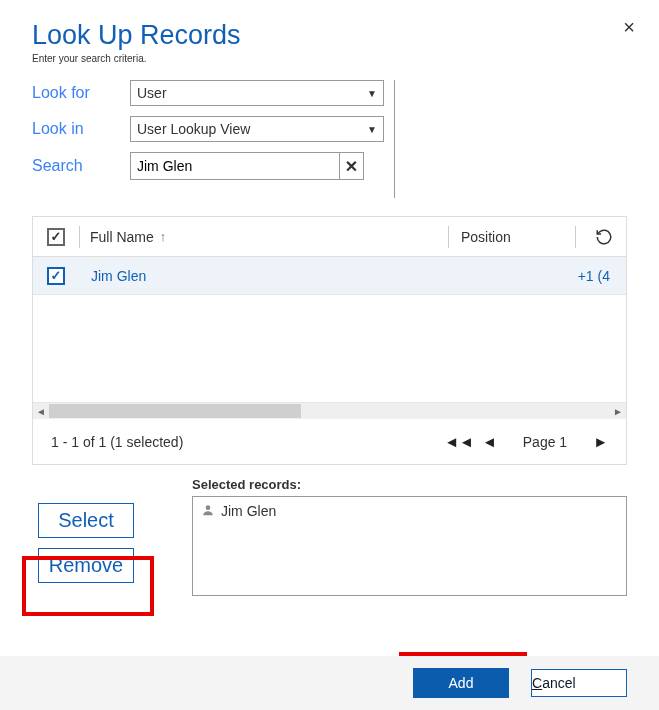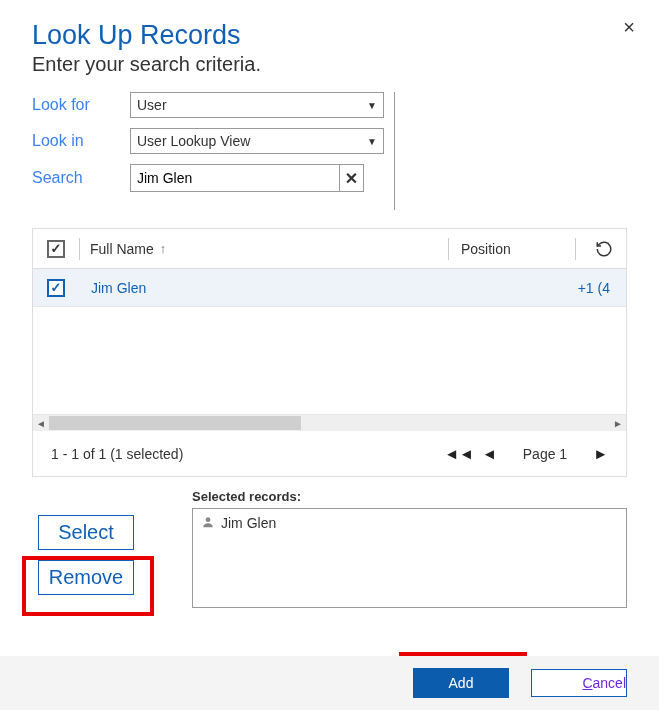--- a/index.html
+++ b/index.html
@@ -1,19 +1,19 @@
 <!DOCTYPE html>
 <html><head>
 <meta charset="utf-8">
 <style>
 * { box-sizing: border-box; margin: 0; padding: 0; }
 body { font-family: "Segoe UI", Arial, sans-serif; font-size: 14px; color: #333; width: 659px; height: 710px; background: #fff; position: relative; }
 .dialog { padding: 20px 32px 0 32px; }
 .title { font-size: 27px; color: #1160b7; font-weight: 400; margin-bottom: 2px; }
-.subtitle { font-size: 20px; color: #333; margin-bottom: 16px; }
+.subtitle { font-size: 10px; color: #333; margin-bottom: 16px; }
 .close { position: absolute; top: 16px; right: 24px; font-size: 20px; cursor: pointer; color: #333; }
 .fields { border-right: 1px solid #999; padding-right: 10px; display: inline-block; padding-bottom: 8px; margin-bottom: 18px; }
 .field-row { display: flex; align-items: center; margin-bottom: 10px; }
 .field-label { width: 98px; color: #3b82f6; font-size: 16px; }
 .field-select { position: relative; width: 254px; height: 26px; border: 1px solid #999; padding: 3px 6px; background: #fff; display: flex; align-items: center; justify-content: space-between; cursor: pointer; }
 .field-select .caret { font-size: 10px; color: #333; }
 .search-wrap { position: relative; width: 234px; height: 28px; border: 1px solid #999; display: flex; align-items: center; }
 .search-input { border: none; outline: none; width: 100%; padding: 3px 28px 3px 6px; font-size: 14px; font-family: inherit; }
 .clear-btn { position: absolute; right: 0; top: 0; width: 24px; height: 26px; border-left: 1px solid #999; display: flex; align-items: center; justify-content: center; font-size: 16px; font-weight: bold; cursor: pointer; }
 .grid-wrap { border: 1px solid #ddd; background: #f8f8f8; }
@@ -45,21 +45,21 @@
 .sel-label { font-weight: 600; font-size: 13px; margin-bottom: 4px; }
 .sel-box { border: 1px solid #999; height: 100px; padding: 6px 8px; font-size: 14px; display:flex; align-items:flex-start; gap:6px; }
 .person-icon svg { width: 14px; height: 14px; fill: #888; }
 .btn-outline { border: 1px solid #1160b7; color: #1160b7; background: #fff; padding: 5px 0; width: 96px; text-align: center; cursor: pointer; font-size: 20px; }
 .highlight-red { position: absolute; border: 4px solid #e70000; pointer-events: none; }
 .footer-bar { position: absolute; bottom: 0; left: 0; right: 0; height: 54px; background: #f4f4f4; display: flex; align-items: center; padding: 0 32px; }
 .footer-bar .spacer { flex: 1; }
 .btn-new { border: 1px solid #1160b7; color: #1160b7; background: #fff; padding: 5px 0; width: 96px; text-align: center; cursor: pointer; }
 .btn-new u { text-decoration: underline; }
 .btn-primary { background: #0b5cad; color: #fff; border: 1px solid #0b5cad; padding: 6px 0; width: 96px; text-align: center; cursor: pointer; }
-.btn-cancel { border: 1px solid #1160b7; color: #6d28d9; background: #fff; padding: 5px 0; width: 96px; text-align: right; cursor: pointer; margin-left: 22px; }
+.btn-cancel { border: 1px solid #1160b7; color: #0f172a; background: #fff; padding: 5px 0; width: 96px; text-align: left; cursor: pointer; margin-left: 22px; }
 </style>
 </head>
 <body>
 
 <div class="dialog">
   <div class="close">×</div>
   <div class="title">Look Up Records</div>
   <div class="subtitle">Enter your search criteria.</div>
 
   <div class="fields">

